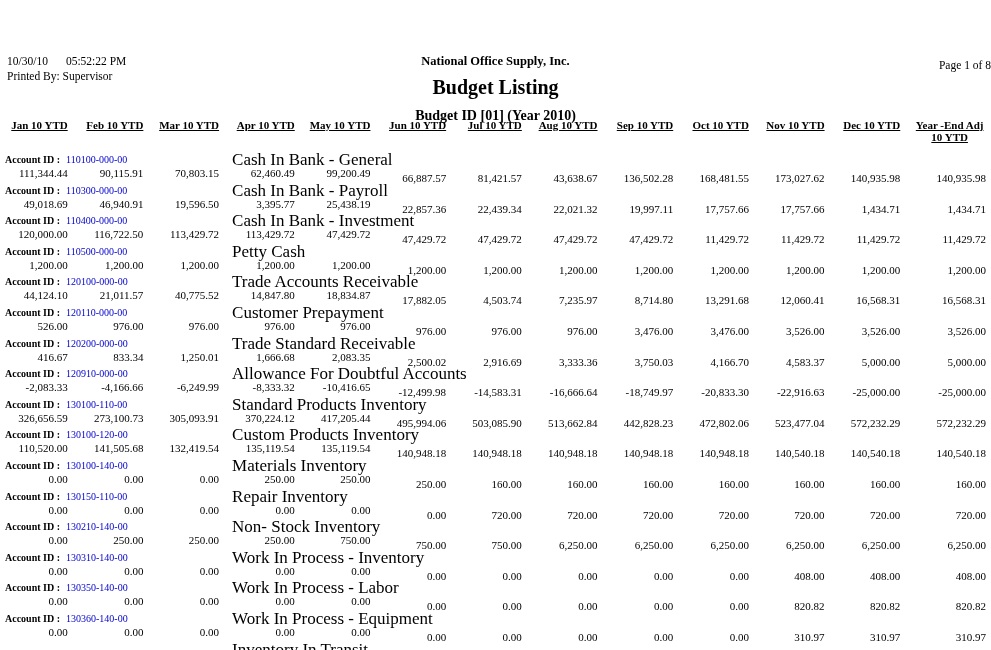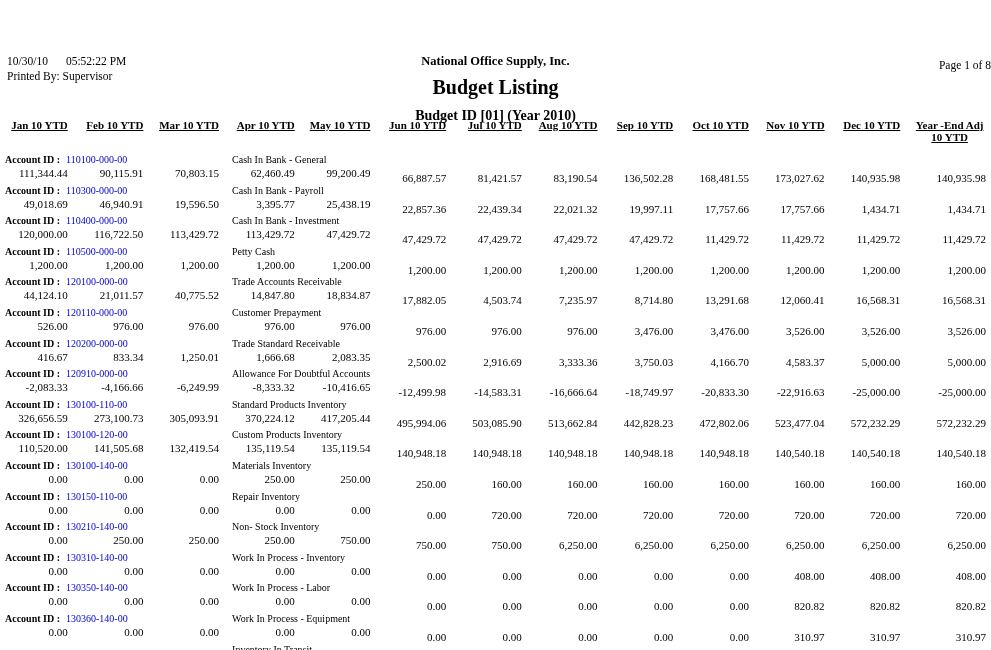--- a/index.html
+++ b/index.html
@@ -28,21 +28,21 @@
   .col-h { text-align:right; font-weight:bold; font-size:11px; line-height:12px; }
   .col-h .u { text-decoration:underline; }
   .col-h.last { text-align:center; }
 
   
   .acct { margin-bottom:4.6px; }
   .l1 { line-height:13px; }
   .idcell { grid-column: 1 / span 3; font-size:10px; white-space:nowrap; }
   .idlbl { font-weight:bold; }
   .aid { color:var(--aid, #0000cc); margin-left:6px; cursor:pointer; }
-  .desc { grid-column: 4 / span 5; font-size:10px; white-space:nowrap; }
+  .desc { grid-column: 4 / span 5; font-size:17px; white-space:nowrap; }
   .l2 { margin-top:1px; line-height:12px; }
   .val { text-align:right; font-size:11px; white-space:nowrap; }
   .val.late { position:relative; top:5px; }
 </style>
 </head>
 <body>
 
 <div class="page">
 
   <div class="report-header">
@@ -81,21 +81,21 @@
           <div class="desc">Cash In Bank - General</div>
         </div>
         <div class="grid l2">
           <div class="val">111,344.44</div>
           <div class="val">90,115.91</div>
           <div class="val">70,803.15</div>
           <div class="val">62,460.49</div>
           <div class="val">99,200.49</div>
           <div class="val late">66,887.57</div>
           <div class="val late">81,421.57</div>
-          <div class="val late">83,190.54</div>
+          <div class="val late">43,638.67</div>
           <div class="val late">136,502.28</div>
           <div class="val late">168,481.55</div>
           <div class="val late">173,027.62</div>
           <div class="val late">140,935.98</div>
           <div class="val late">140,935.98</div>
         </div>
       </div>
       <div class="acct">
         <div class="grid l1">
           <div class="idcell"><span class="idlbl">Account ID :</span><span class="aid">110300-000-00</span></div>

